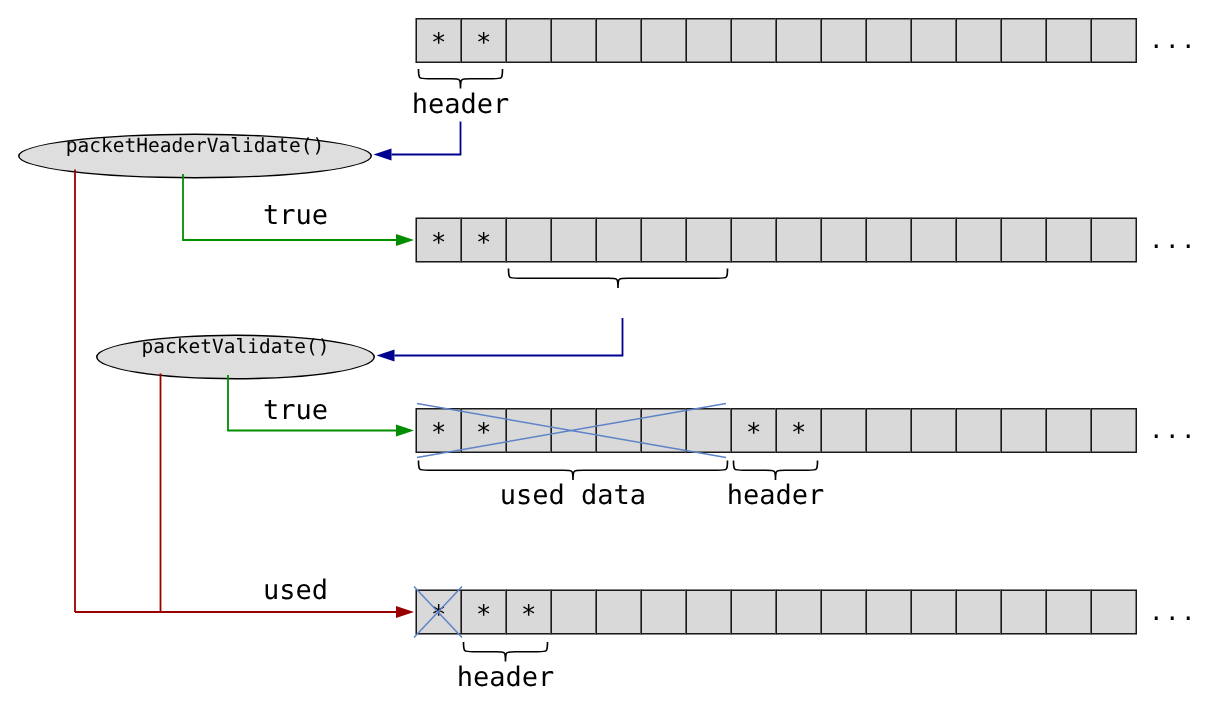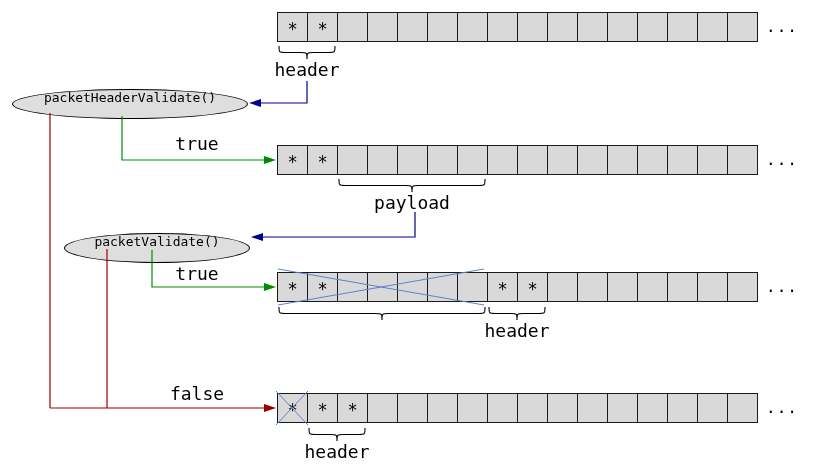--- a/index.html
+++ b/index.html
@@ -102,31 +102,31 @@
       <div class="cell"></div>
       <div class="cell"></div>
       <div class="cell"></div>
       <div class="cell"></div>
     </div>
   <div class="ellipsis" style="left:766px;top:393px;">...</div>
 
   <div class="node" style="left:12px;top:89px;width:234px;height:28px;">
     <span>packetHeaderValidate()</span>
   </div>
-  <div class="node" style="left:64px;top:233px;width:184px;height:28px;">
+  <div class="node" style="left:64px;top:223px;width:184px;height:28px;">
     <span>packetValidate()</span>
   </div>
 
   <div class="lbl" style="left:267px;top:61px;width:80px;">header</div>
-  <div class="lbl" style="left:362px;top:194px;width:100px;">payload</div>
+  <div class="lbl" style="left:322px;top:322px;width:120px;">used data</div>
   <div class="lbl" style="left:477px;top:322px;width:80px;">header</div>
   <div class="lbl" style="left:297px;top:443px;width:80px;">header</div>
   <div class="lbl" style="left:167px;top:135px;width:60px;">true</div>
   <div class="lbl" style="left:167px;top:265px;width:60px;">true</div>
-  <div class="lbl" style="left:167px;top:385px;width:60px;">false</div>
+  <div class="lbl" style="left:167px;top:385px;width:60px;">used</div>
 
   <svg class="overlay" width="817" height="472" viewBox="0 0 817 472">
 
     <path class="edge" d="M 307 81 L 307 103 L 261 103" stroke="#000090"></path>
     <polygon class="head" points="249,103 261,99 261,107" fill="#000090"></polygon>
 
     <path class="edge" d="M 415 212 L 415 237 L 263 237" stroke="#000090"></path>
     <polygon class="head" points="251,237 263,233 263,241" fill="#000090"></polygon>
 
     <path class="edge" d="M 122 116 L 122 160 L 264 160" stroke="#008e00"></path>

